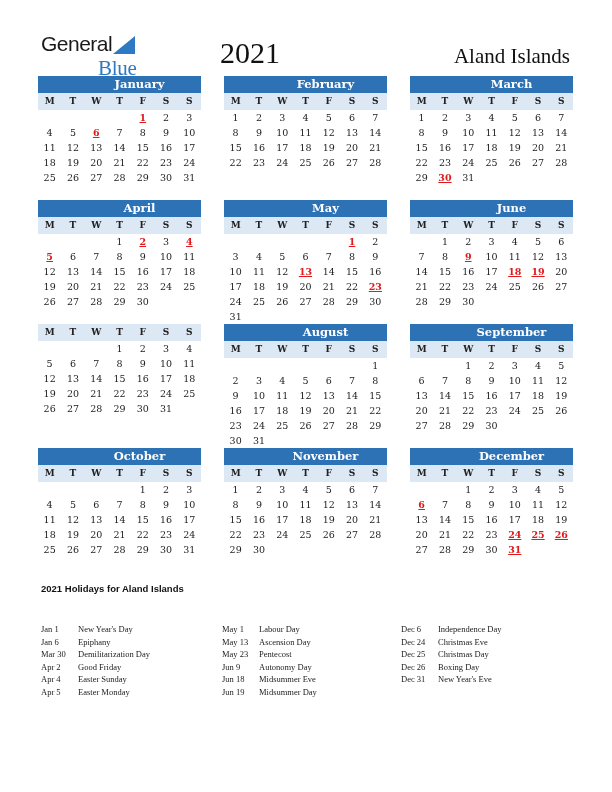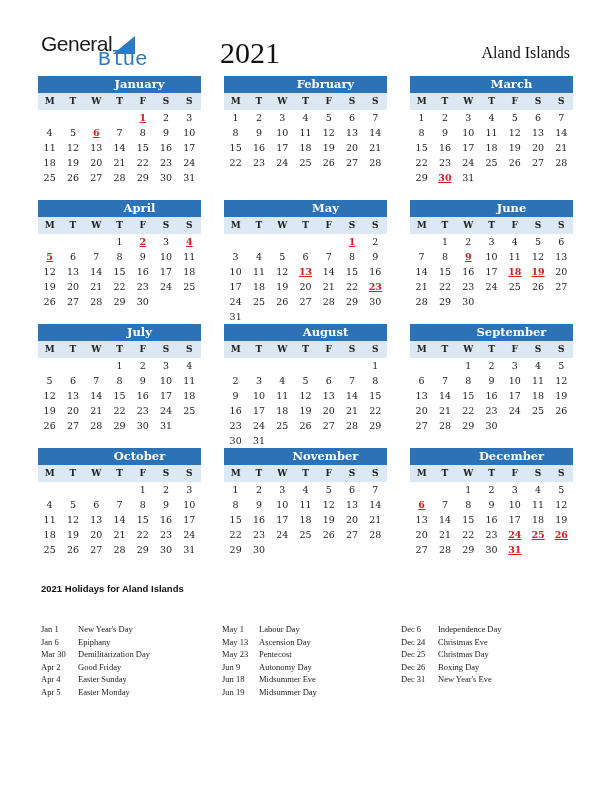--- a/index.html
+++ b/index.html
@@ -1,28 +1,28 @@
 <!DOCTYPE html>
 <html><head>
 <meta charset="utf-8">
 <style>
   html, body { margin:0; padding:0; background:#ffffff; }
   body { width:612px; height:792px; position:relative; overflow:hidden;
          font-family:"DejaVu Serif", "Liberation Serif", serif; color:#222; }
   .logo { position:absolute; left:41px; top:32px; width:100px; height:40px; }
   .logo .general { position:absolute; left:0; top:0; font-family:"Liberation Sans", sans-serif;
                    font-size:21px; color:#1a1a1a; letter-spacing:-0.5px;text-align:center; }
-  .logo .blue { position:absolute; left:57px; top:16px; font-family:Liberation Mono, monospace;
+  .logo .blue { position:absolute; left:57px; top:24px; font-family:Liberation Serif, serif;
                 font-size:21px; color:#2e7ac2; letter-spacing:-0.3px; }
   .logo .tri { position:absolute; left:72px; top:4px; width:0; height:0;
                border-left:22px solid transparent; border-bottom:18px solid #2e7ac2; }
   .title-year { position:absolute; left:0; width:500px; top:36px; text-align:center;
                 font-family:"Liberation Serif", serif; font-size:30px; color:#111; }
   .title-country { position:absolute; right:42px; top:44px; font-family:"Liberation Serif", serif;
-                   font-size:16px; color:#111; }
+                   font-size:21px; color:#111; }
   .month { position:absolute; width:163px; }
   .month .mhead { height:17px; background:#2e72b6; color:#ffffff; text-align:center;
                   font-family:"DejaVu Serif", serif; font-weight:bold; font-size:11.5px; line-height:17px;padding-left:40px; }
   .month .dow { display:grid; grid-template-columns:repeat(7, 1fr); height:17px;
                 background:#dce8f4; }
   .month .dow span { text-align:center; font-family:"DejaVu Serif", serif; font-weight:bold;
                      font-size:9px; line-height:17px; color:#222; }
   .month .days { display:grid; grid-template-columns:repeat(7, 1fr); grid-auto-rows:15px; }
   .month .days span { text-align:center; font-family:"DejaVu Serif", serif; font-size:9.5px;
                       line-height:15px; color:#222; }
@@ -318,21 +318,20 @@
         <span class="">24</span>
         <span class="">25</span>
         <span class="">26</span>
         <span class="">27</span>
         <span class="">28</span>
         <span class="">29</span>
         <span class="">30</span>
       </div>
     </div>
     <div class="month" style="left: 38px; top: 324px;">
-      <div class="mhead">July</div>
       <div class="dow">
         <span>M</span>
         <span>T</span>
         <span>W</span>
         <span>T</span>
         <span>F</span>
         <span>S</span>
         <span>S</span>
       </div>
       <div class="days">

